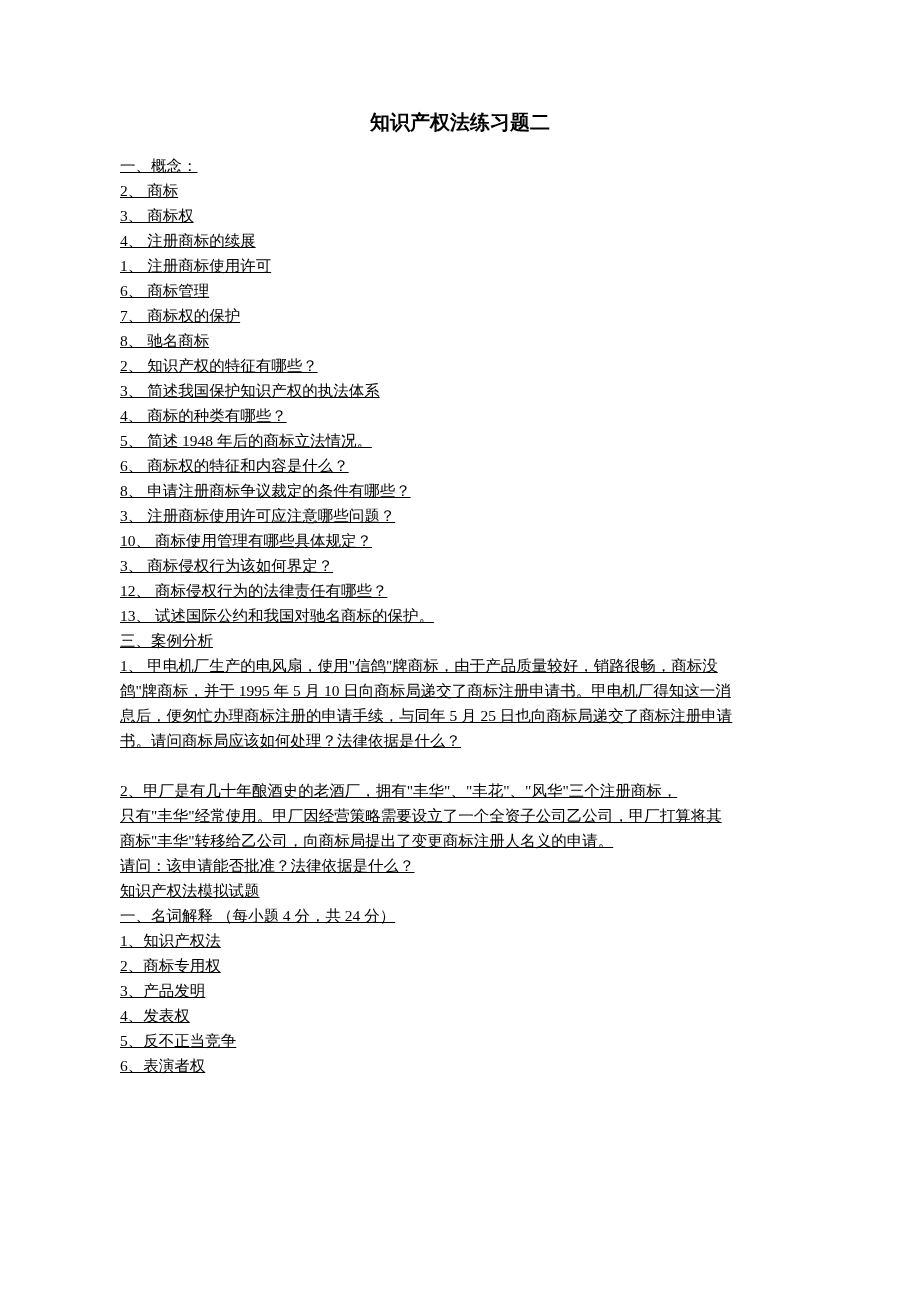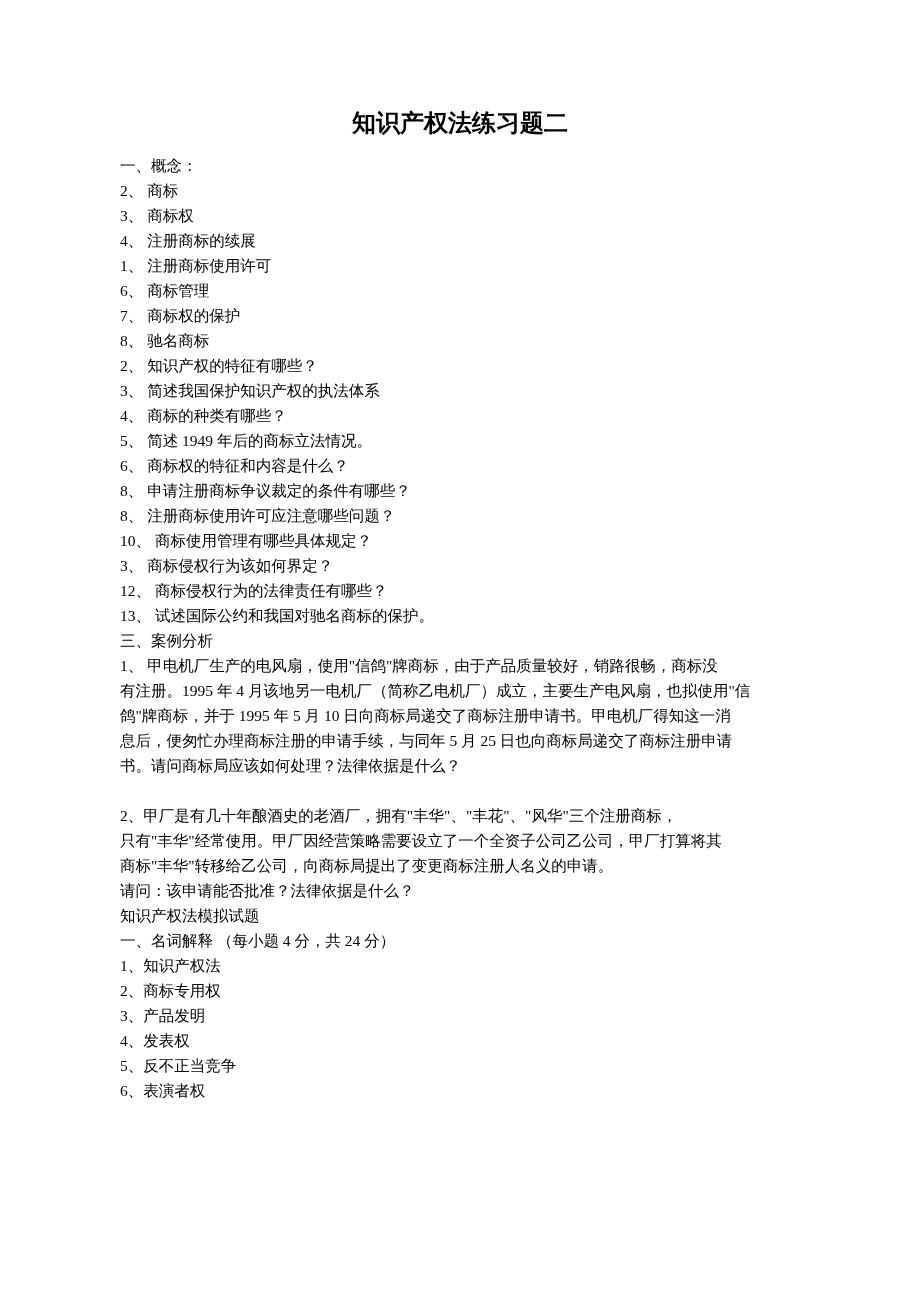--- a/index.html
+++ b/index.html
@@ -12,25 +12,26 @@
   .page {
     padding: 110px 120px 100px 120px;
     font-size: 15.5px;
     line-height: 25px;
     color: #000;
   }
   .title {
     text-align: center;
     font-family: "SimHei", "黑体", sans-serif;
     font-weight: bold;
-    font-size: 24px;
+    font-size: 20px;
     margin-bottom: 18px;
   }
   .line {
     white-space: pre-wrap;
+    text-decoration: underline;
   }
   .spacer {
     height: 25px;
   }
 </style>
 </head>
 <body>
 
 <div class="page">
   <div class="title">知识产权法练习题二</div>
@@ -40,32 +41,31 @@
   <div class="line">3、 商标权</div>
   <div class="line">4、 注册商标的续展</div>
   <div class="line">1、 注册商标使用许可</div>
   <div class="line">6、 商标管理</div>
   <div class="line">7、 商标权的保护</div>
   <div class="line">8、 驰名商标</div>
 
   <div class="line">2、 知识产权的特征有哪些？</div>
   <div class="line">3、 简述我国保护知识产权的执法体系</div>
   <div class="line">4、 商标的种类有哪些？</div>
-  <div class="line">5、 简述 1949 年后的商标立法情况。</div>
+  <div class="line">5、 简述 1948 年后的商标立法情况。</div>
   <div class="line">6、 商标权的特征和内容是什么？</div>
   <div class="line">8、 申请注册商标争议裁定的条件有哪些？</div>
-  <div class="line">8、 注册商标使用许可应注意哪些问题？</div>
+  <div class="line">3、 注册商标使用许可应注意哪些问题？</div>
   <div class="line">10、 商标使用管理有哪些具体规定？</div>
   <div class="line">3、 商标侵权行为该如何界定？</div>
   <div class="line">12、 商标侵权行为的法律责任有哪些？</div>
   <div class="line">13、 试述国际公约和我国对驰名商标的保护。</div>
 
   <div class="line">三、案例分析</div>
   <div class="line">1、 甲电机厂生产的电风扇，使用"信鸽"牌商标，由于产品质量较好，销路很畅，商标没</div>
-  <div class="line">有注册。1995 年 4 月该地另一电机厂（简称乙电机厂）成立，主要生产电风扇，也拟使用"信</div>
   <div class="line">鸽"牌商标，并于 1995 年 5 月 10 日向商标局递交了商标注册申请书。甲电机厂得知这一消</div>
   <div class="line">息后，便匆忙办理商标注册的申请手续，与同年 5 月 25 日也向商标局递交了商标注册申请</div>
   <div class="line">书。请问商标局应该如何处理？法律依据是什么？</div>
 
   <div class="spacer"></div>
 
   <div class="line">2、甲厂是有几十年酿酒史的老酒厂，拥有"丰华"、"丰花"、"风华"三个注册商标，</div>
   <div class="line">只有"丰华"经常使用。甲厂因经营策略需要设立了一个全资子公司乙公司，甲厂打算将其</div>
   <div class="line">商标"丰华"转移给乙公司，向商标局提出了变更商标注册人名义的申请。</div>
   <div class="line">请问：该申请能否批准？法律依据是什么？</div>

